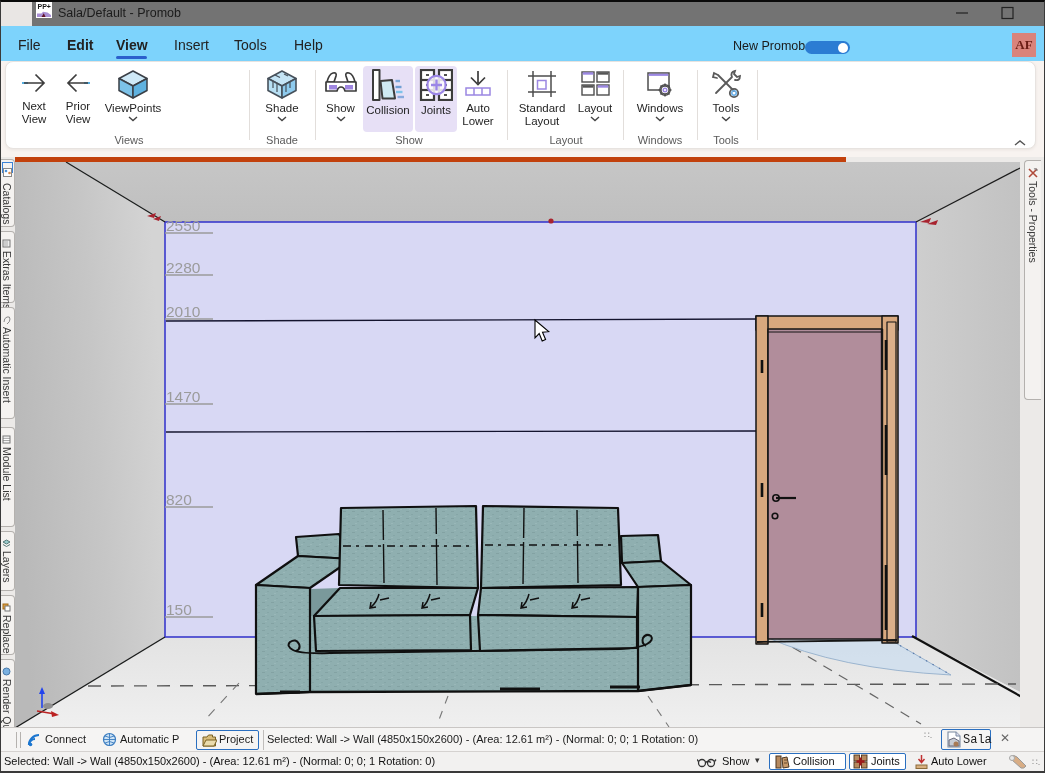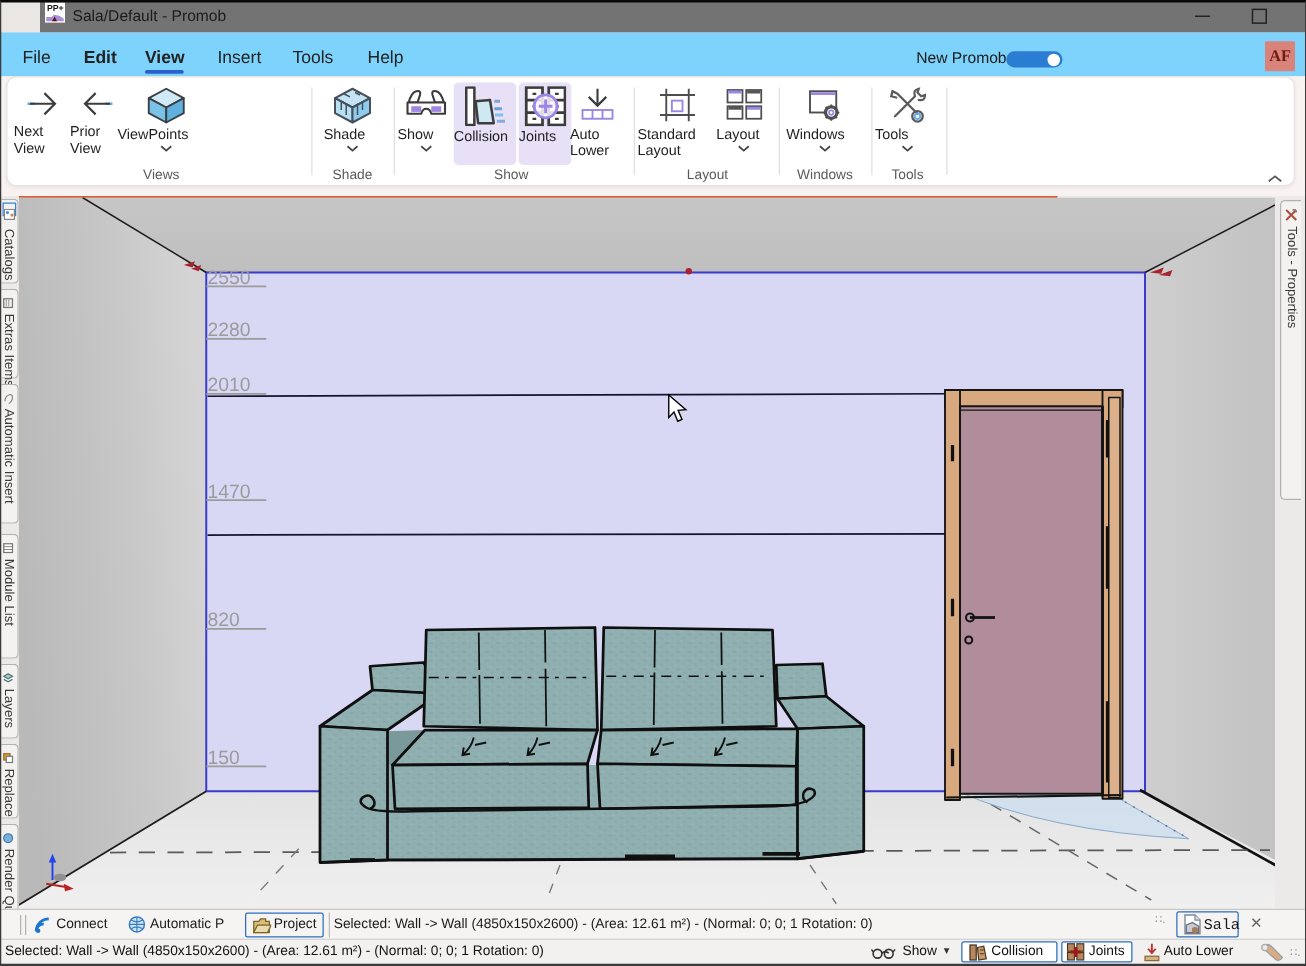--- a/index.html
+++ b/index.html
@@ -14,29 +14,29 @@
 #menubar { position:absolute; left:0; top:26px; width:100%; height:35px; background:#7dd3fc; }
 .mitem { position:absolute; top:11px; font-size:14px; color:#222; }
 #viewuline { position:absolute; left:116px; top:30px; width:31px; height:3px; background:#2b5fcc; border-radius:2px; }
 #newpromob { position:absolute; left:733px; top:13px; font-size:12.5px; color:#1a1a1a; }
 #toggle { position:absolute; left:805px; top:15px; width:45px; height:13px; background:#2b7cd3; border-radius:7px; }
 #toggle::after { content:""; position:absolute; right:2px; top:2px; width:10px; height:10px; background:#fff; border-radius:50%; }
 #afbadge { position:absolute; left:1012px; top:7px; width:24px; height:24px; background:#d9837b; color:#6b1d15; font-family:"Liberation Serif",serif; font-weight:bold; font-size:13px; text-align:center; line-height:24px; }
 
 #ribbonzone { position:absolute; left:0; top:61px; width:100%; height:96px; background:#f8f3f0; }
 #ribbon { position:absolute; left:5px; top:0px; width:1031px; height:88px; background:#ffffff; border:1px solid #e7e3e0; border-radius:8px; box-shadow:0 1px 3px rgba(80,60,50,0.08); }
-.rbtn { position:absolute; top:3px; text-align:left; font-size:11.5px; color:#1f1f1f; line-height:13px; }
+.rbtn { position:absolute; top:3px; text-align:center; font-size:11.5px; color:#1f1f1f; line-height:13px; }
 .rbtn .ric { display:block; margin:4px auto 3px auto; }
 .rsep { position:absolute; top:8px; height:70px; width:1px; background:#e2dedb; }
 .rgl { position:absolute; top:72px; font-size:11px; color:#5a5a5a; text-align:center; }
 .hl { background:#e7e0f6; border-radius:4px; }
 #ribchev { position:absolute; left:1007px; top:77px; }
 
 #mainarea { position:absolute; left:0; top:157px; width:100%; height:570px; background:#eceae8; }
-#viewport { position:absolute; left:15px; top:0px; width:831px; height:570px; background:#fca5a5; border-top:1px solid #c2410c; }
+#viewport { position:absolute; left:15px; top:0px; width:831px; height:570px; background:#5eead4; border-top:5px solid #c2410c; }
 
 #ltabs { position:absolute; left:0; top:157px; width:15px; height:570px; background:#eceae8; }
 #rtabs { position:absolute; left:1022px; top:157px; width:21px; height:570px; background:#eceae8; }
 .ltab { position:absolute; left:1px; width:14px; background:#f4f2f0; border:1px solid #b4b1ae; border-left:none; border-radius:0 4px 4px 0; }
 .ttxt { position:absolute; left:0px; font-size:10.5px; color:#3a3a3a; writing-mode:vertical-rl; white-space:nowrap; }
 .licon { margin:2px auto 0 auto; width:11px; height:11px; }
 .rtab { position:absolute; background:#f4f2f0; border:1px solid #b4b1ae; border-right:none; border-radius:4px 0 0 4px; }
 
 #sbar1 { position:absolute; left:0; top:727px; width:100%; height:24px; background:#f5f4f3; border-top:1px solid #c9c6c4; }
 #sbar2 { position:absolute; left:0; top:751px; width:100%; height:20px; background:#f2f1f0; border-top:1px solid #d5d2d0; font-size:11px; }

